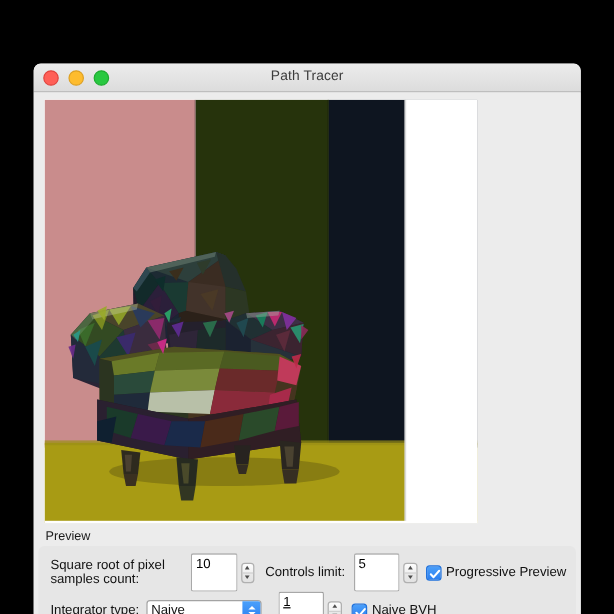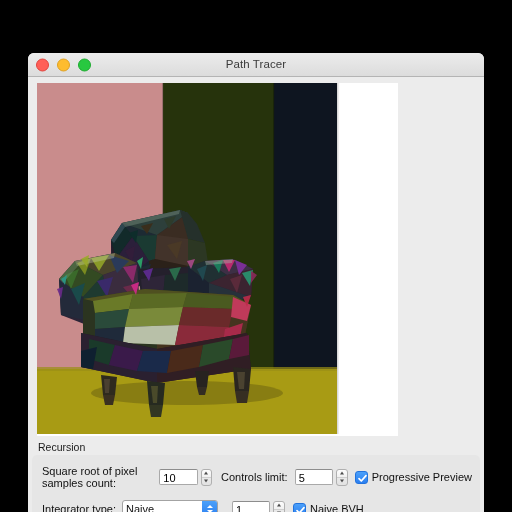--- a/index.html
+++ b/index.html
@@ -138,21 +138,21 @@
     line-height: 12.5px;
     width: 124px;
   }
 
   
   .textfield {
     background: #ffffff;
     border: 1px solid #a9a9a9;
     border-top-color: #8d8d8d;
     border-radius: 2px;
-    height: 16px;
+    height: 32px;
     line-height: 16px;
     font-size: 11px;
     color: #000;
     padding: 0 3px;
     box-sizing: border-box;
   }
   .tf-samples { width: 42px; }
   .tf-recursion { width: 42px; }
   .tf-maxprim { width: 38px; }
 
@@ -424,21 +424,21 @@
 
             <rect x="301" y="0" width="60" height="353" fill="#ffffff"></rect>
             <rect x="300" y="0" width="1.5" height="353" fill="#d9d9d9"></rect>
 
             <rect x="0" y="351" width="361" height="2" fill="#ffffff"></rect>
           </g>
         </svg>
       </div>
 
       <div class="controls-group">
-        <div class="group-label">Recursion</div>
+        <div class="group-label">Preview</div>
         <div class="group-box">
 
           <div class="ctl-row row1">
             <span class="lbl twoline">Square root of pixel samples count:</span>
             <span class="sp sp6"></span>
             <div class="textfield tf-samples">10</div>
             <div class="stepper">
               <div class="half">
                   <span class="arrow-up"></span>
                 </div>

